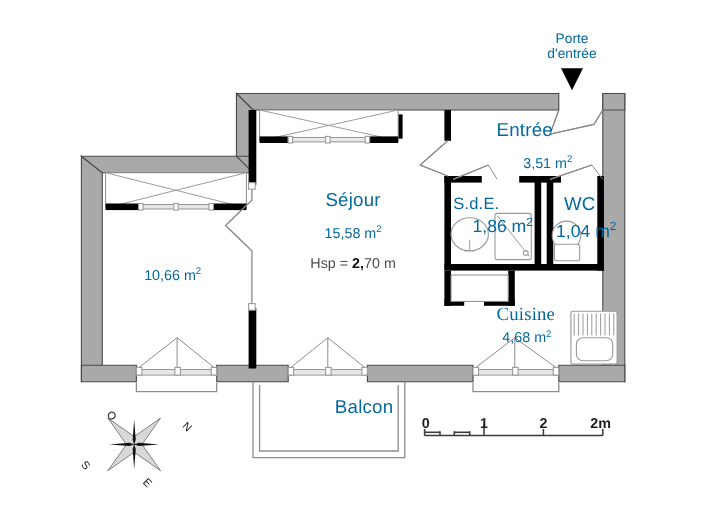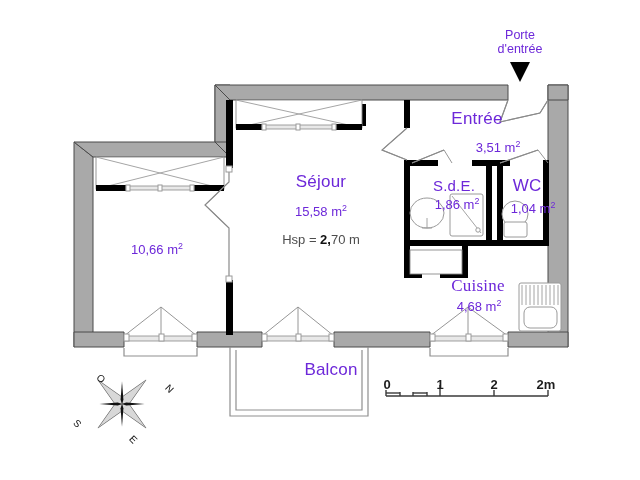--- a/index.html
+++ b/index.html
@@ -92,39 +92,39 @@
     fill: #d8d8d8;
     stroke: #666666;
     stroke-width: 0.5;
   }
   .arrow-head {
     fill: #000000;
   }
   
   .lbl {
     position: absolute;
-    color: #6d28d9;
+    color: #0369a1;
     white-space: nowrap;
     font-family: "Liberation Sans", sans-serif;
     line-height: 1.1;
     user-select: none;
   }
   .room-name {
     font-size: 17px;
     font-weight: 400;
     letter-spacing: 0.2px;
   }
   .room-name.sm {
     font-size: 15px;
   }
   .room-area {
     font-size: 13px;
   }
   .room-area.sm {
-    font-size: 13px;
+    font-size: 16px;
   }
   .sup {
     font-size: 0.68em;
     vertical-align: super;
   }
   .hsp {
     font-size: 13px;
     color: #4d4d4d;
   }
   .hsp b {
@@ -373,21 +373,21 @@
 
   <div class="lbl room-area centered" style="left:157px; top:242px;"><span>10,66 m</span><span class="sup">2</span></div>
 
   <div class="lbl room-name centered" style="left:321px; top:173px;">Séjour</div>
   <div class="lbl room-area centered" style="left:321px; top:204px;"><span>15,58 m</span><span class="sup">2</span></div>
   <div class="lbl hsp centered" style="left:321px; top:233px;"><span>Hsp = </span><b>2,</b><span>70  m</span></div>
 
   <div class="lbl room-name centered" style="left:477px; top:110px;">Entrée</div>
   <div class="lbl room-area centered" style="left:498px; top:140px;"><span>3,51 m</span><span class="sup">2</span></div>
 
-  <div class="lbl room-name sm centered" style="left:454px; top:178px;">S.d.E.</div>
+  <div class="lbl room-name sm centered" style="left:433px; top:178px;">S.d.E.</div>
   <div class="lbl room-area sm centered" style="left:457px; top:197px;"><span>1,86 m</span><span class="sup">2</span></div>
 
   <div class="lbl room-name centered" style="left:527px; top:177px;">WC</div>
   <div class="lbl room-area sm centered" style="left:533px; top:201px;"><span>1,04 m</span><span class="sup">2</span></div>
 
   <div class="lbl room-name centered" style="left:478px; top:277px;font-family:Liberation Serif, serif;">Cuisine</div>
   <div class="lbl room-area centered" style="left:479px; top:299px;"><span>4,68 m</span><span class="sup">2</span></div>
 
   <div class="lbl room-name centered" style="left:298px; top:361px;margin-left:33px;">Balcon</div>
 

